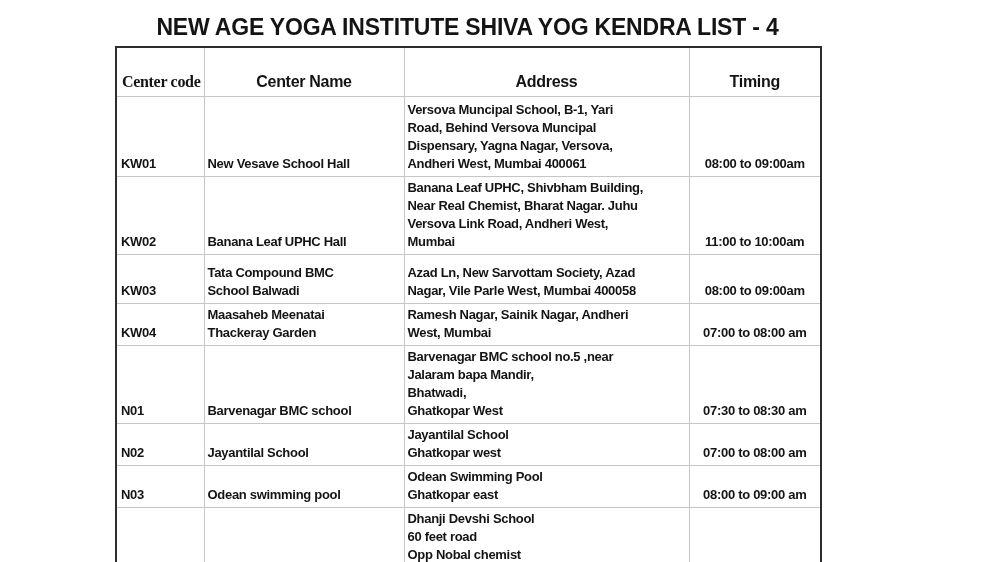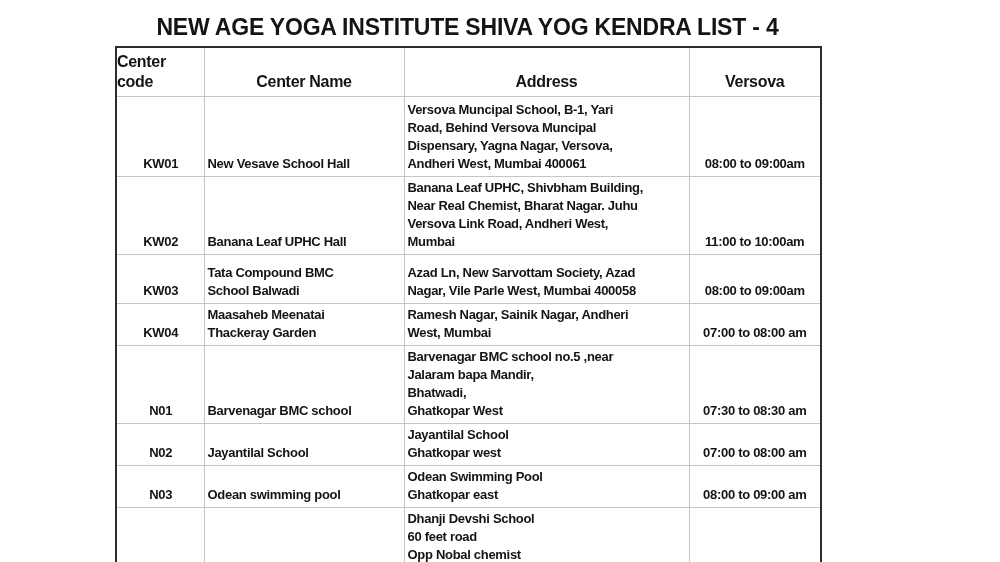--- a/index.html
+++ b/index.html
@@ -49,51 +49,52 @@
     letter-spacing: -0.3px;
     overflow: hidden;
   }
   thead tr { height: 49px; }
   th {
     font-size: 16px;
     line-height: 20px;
     padding: 2px 3px 4px 3px;
   }
   th.th-code {
-    text-align: left;
+    text-align: right;
     padding-left: 0;
+    font-family: Liberation Serif, serif;
   }
   td {
     font-size: 13px;
     line-height: 18px;
     padding: 2px 3px 3px 3px;
     white-space: pre-line;
     text-align: left;
   }
-  td.code-cell { padding-left: 4px; white-space: nowrap; text-align: center; }
+  td.code-cell { padding-left: 4px; white-space: nowrap; }
   td.time-cell { white-space: nowrap; text-align: center; }
 </style>
 </head>
 <body>
 
 <div class="page-title">NEW AGE YOGA INSTITUTE SHIVA YOG KENDRA LIST - 4</div>
 
 <table class="centers-table">
   <colgroup>
     <col class="c-code">
     <col class="c-name">
     <col class="c-addr">
     <col class="c-time">
   </colgroup>
   <thead>
     <tr>
       <th class="th-code">Center code</th>
       <th>Center Name</th>
       <th>Address</th>
-      <th>Versova</th>
+      <th>Timing</th>
     </tr>
   </thead>
   <tbody>
   <tr style="height: 80px;">
     <td class="code-cell">KW01</td>
     <td class="name-cell">New Vesave School Hall</td>
     <td class="addr-cell">Versova Muncipal School, B-1, Yari
 Road, Behind Versova Muncipal
 Dispensary, Yagna Nagar, Versova,
 Andheri West, Mumbai 400061</td>

